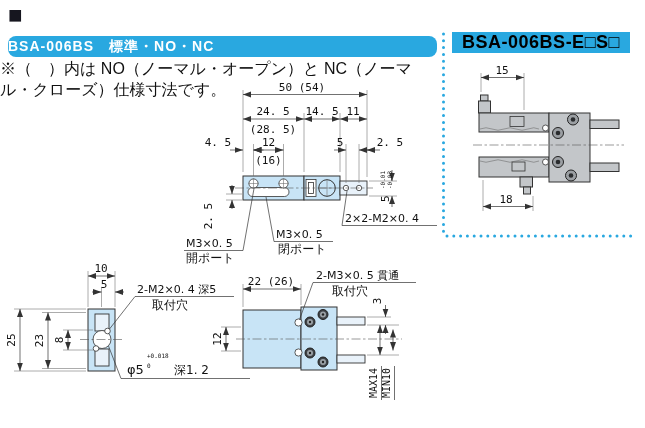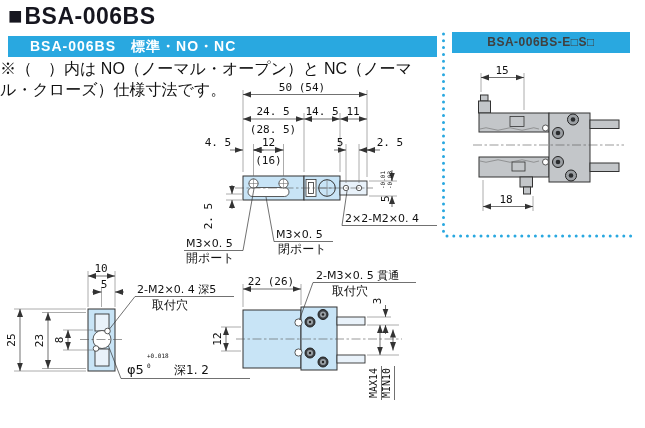--- a/index.html
+++ b/index.html
@@ -3,24 +3,24 @@
 <meta charset="utf-8">
 <style>
   html,body{margin:0;padding:0;background:#fff;}
   #page{position:relative;width:645px;height:428px;background:#fff;overflow:hidden;
         font-family:"Liberation Sans",sans-serif;}
   .title-row{position:absolute;left:8px;top:3px;display:flex;align-items:baseline;color:#16161f;}
   .title-sq{font-size:24px;line-height:24px;margin-right:2px;color:#16161f;}
   .title-model{font-weight:bold;font-size:23px;letter-spacing:0.5px;}
   .title-force{font-weight:bold;font-size:12.5px;margin-left:7px;}
   .bar-left{position:absolute;left:8px;top:36px;width:429px;height:21px;background:var(--accent,#29a8e0);
-            color:#fff;font-weight:bold;font-size:14px;line-height:21px;padding-left:22px;
-            box-sizing:border-box;letter-spacing:1px;}
+            color:#fff;font-weight:bold;font-size:14px;line-height:21px;padding-left:0;
+            box-sizing:border-box;letter-spacing:1px;border-radius:8px;}
   .bar-right{position:absolute;left:452px;top:32px;width:178px;height:21px;background:var(--accent,#29a8e0);
-            color:#404040;font-weight:bold;font-size:12px;line-height:21px;text-align:center;letter-spacing:0.5px;}
+            color:#000000;font-weight:bold;font-size:18px;line-height:21px;text-align:center;letter-spacing:0.5px;}
   .note{position:absolute;left:0;top:59px;width:437px;font-size:16px;color:#111;}
   svg{position:absolute;left:0;top:0;}
   .ol{fill:#c8e4f6;stroke:#333;stroke-width:1;}
   .oll{fill:#e9f2fa;stroke:#333;stroke-width:0.9;}
   .olg{fill:#c3c6c9;stroke:#333;stroke-width:1;}
   .wh{fill:#fff;stroke:#333;stroke-width:0.8;}
   .ext{stroke:#666;stroke-width:0.55;fill:none;}
   .dim{stroke:#333;stroke-width:0.7;fill:none;}
   .ldr{stroke:#333;stroke-width:0.7;fill:none;}
   .cl{stroke:#555;stroke-width:0.6;stroke-dasharray:9 2.5 2.5 2.5;fill:none;}
@@ -30,21 +30,20 @@
   .lblb{font:12px "DejaVu Sans",sans-serif;fill:#111;}
   .dot{stroke:var(--accent,#29a8e0);stroke-width:3;stroke-linecap:round;stroke-dasharray:0 6.8;fill:none;}
 </style>
 </head>
 <body>
 
 <div id="page">
 
   <div class="title-row">
     <span class="title-sq">■</span>
-    <span class="title-model">BSA-006BS</span>
   </div>
 
   <div class="bar-left">BSA-006BS　標準・NO・NC</div>
   <div class="bar-right">BSA-006BS-E□S□</div>
   <div class="note">※（　）内は NO（ノーマル・オープン）と NC（ノーマル・クローズ）仕様寸法です。</div>
 
   <svg width="645" height="428" viewBox="0 0 645 428">
     <defs>
       <marker id="ae" orient="auto" markerUnits="userSpaceOnUse" markerWidth="10" markerHeight="8" refX="8.5" refY="3.5">
         <path d="M0,0.5 L8.5,3.5 L0,6.5 Z" fill="#333"></path>

